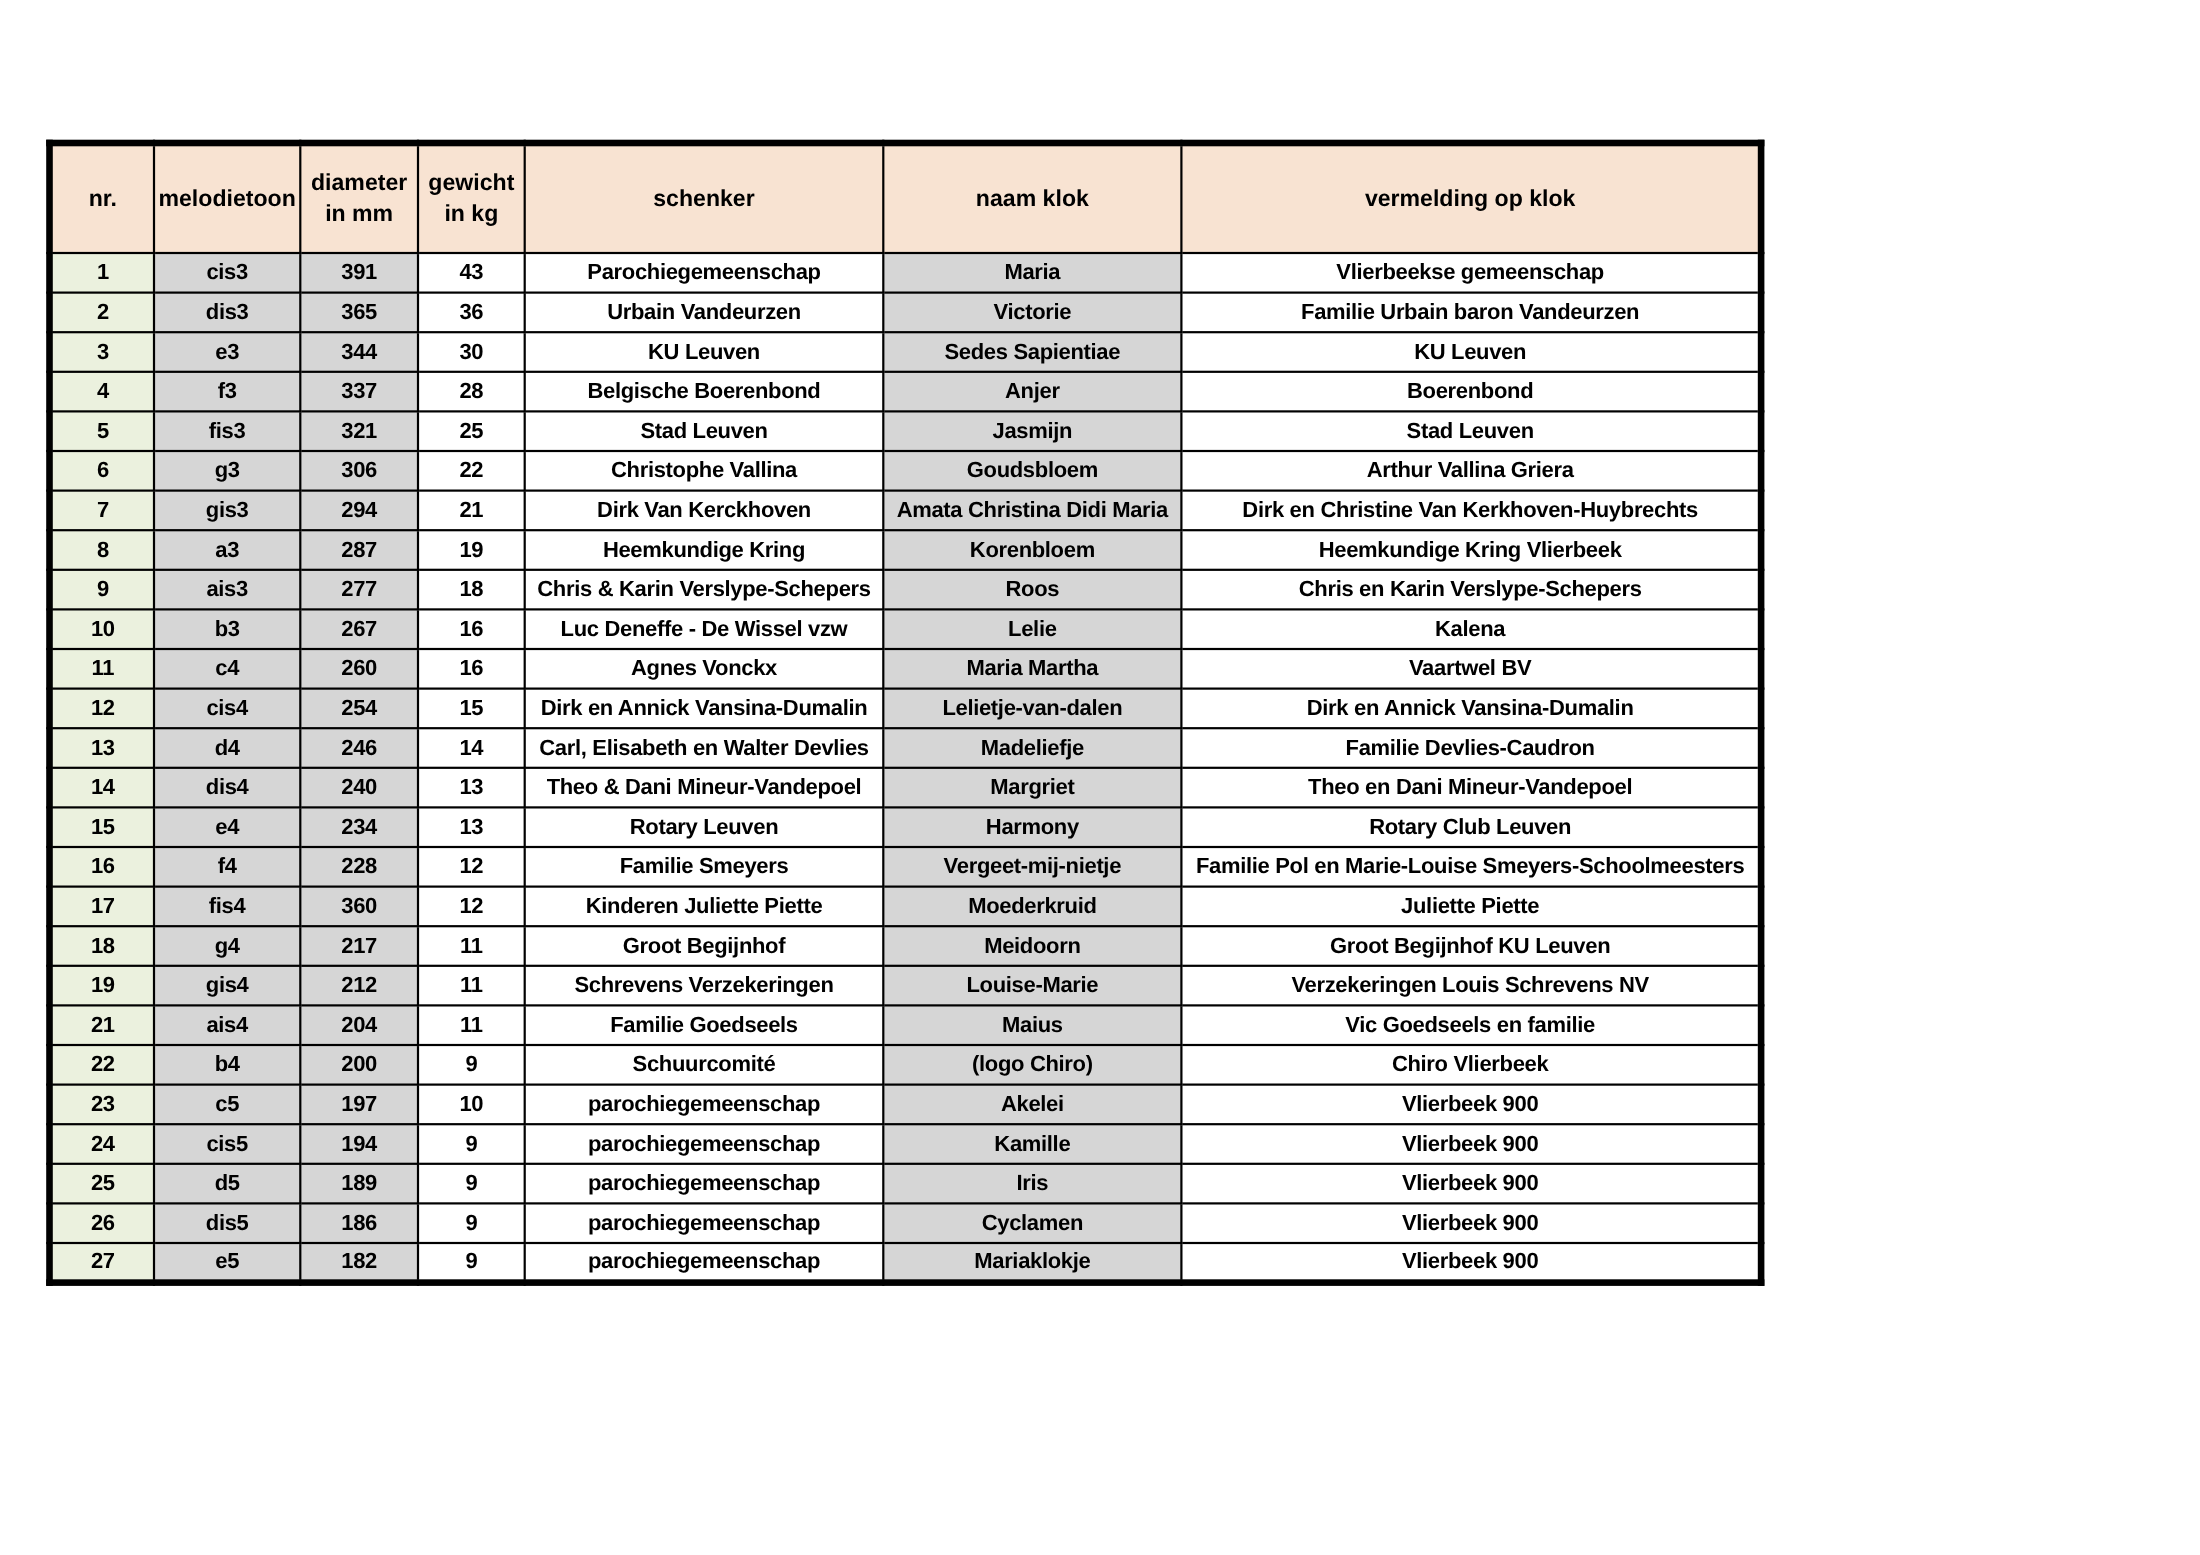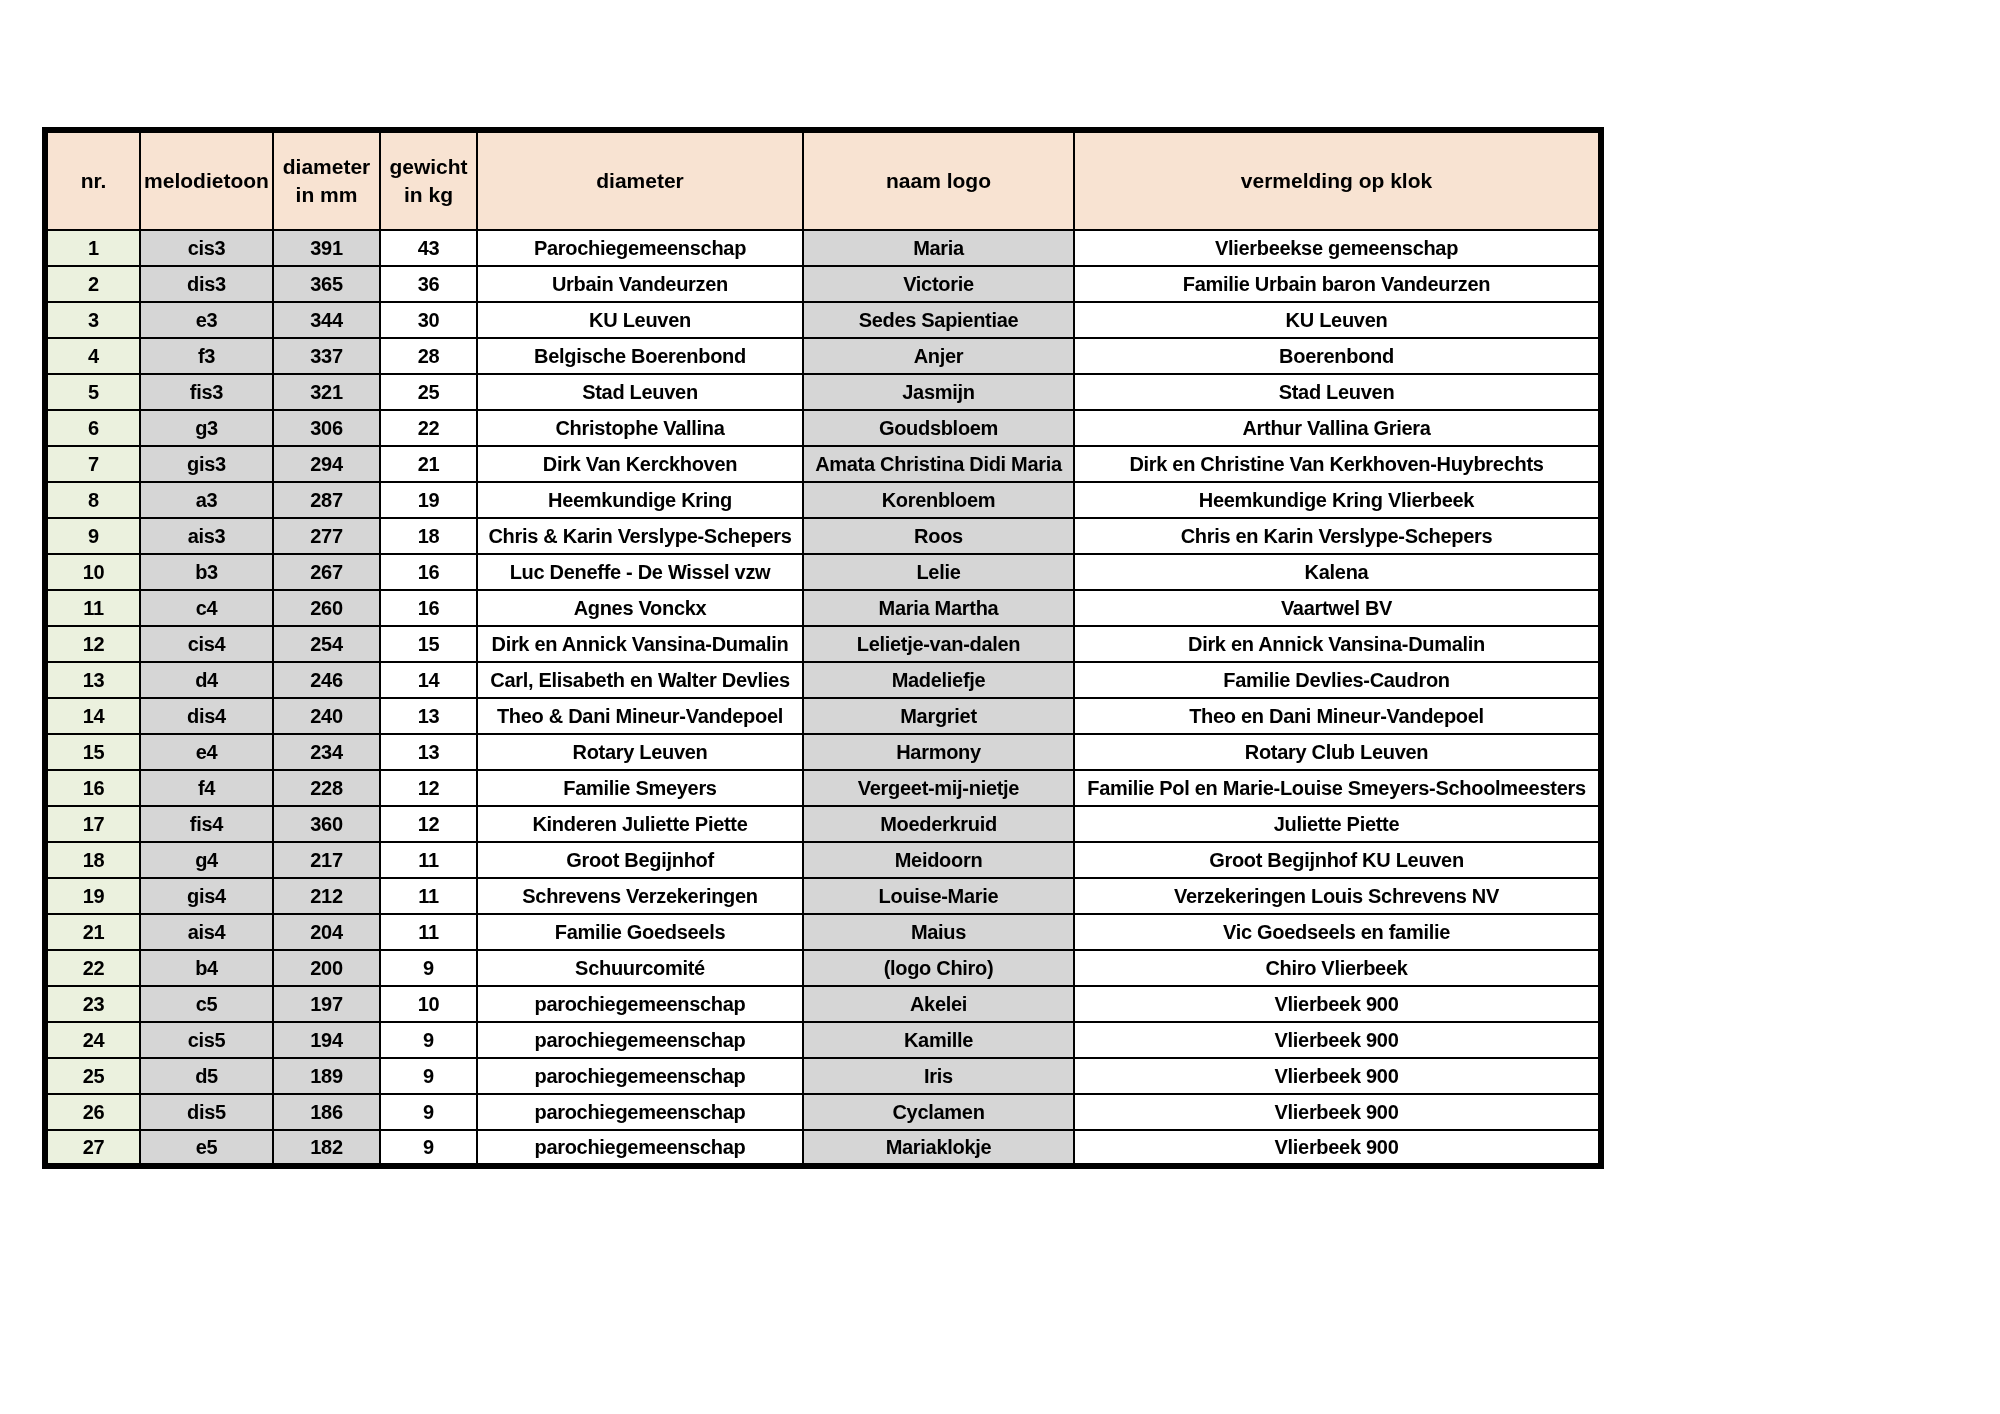--- a/index.html
+++ b/index.html
@@ -75,22 +75,22 @@
         <col class="c-schenker">
         <col class="c-naam">
         <col class="c-vermelding">
       </colgroup>
     <thead>
       <tr id="header-row">
           <th class="c-nr">nr.</th>
           <th class="c-melodietoon">melodietoon</th>
           <th class="c-diameter">diameter in mm</th>
           <th class="c-gewicht">gewicht in kg</th>
-          <th class="c-schenker">diameter</th>
-          <th class="c-naam">naam logo</th>
+          <th class="c-schenker">schenker</th>
+          <th class="c-naam">naam klok</th>
           <th class="c-vermelding">vermelding op klok</th>
         </tr>
     </thead>
     <tbody id="table-body">
         <tr>
           <td class="c-nr">1</td>
           <td class="c-melodietoon">cis3</td>
           <td class="c-diameter">391</td>
           <td class="c-gewicht">43</td>
           <td class="c-schenker">Parochiegemeenschap</td>

